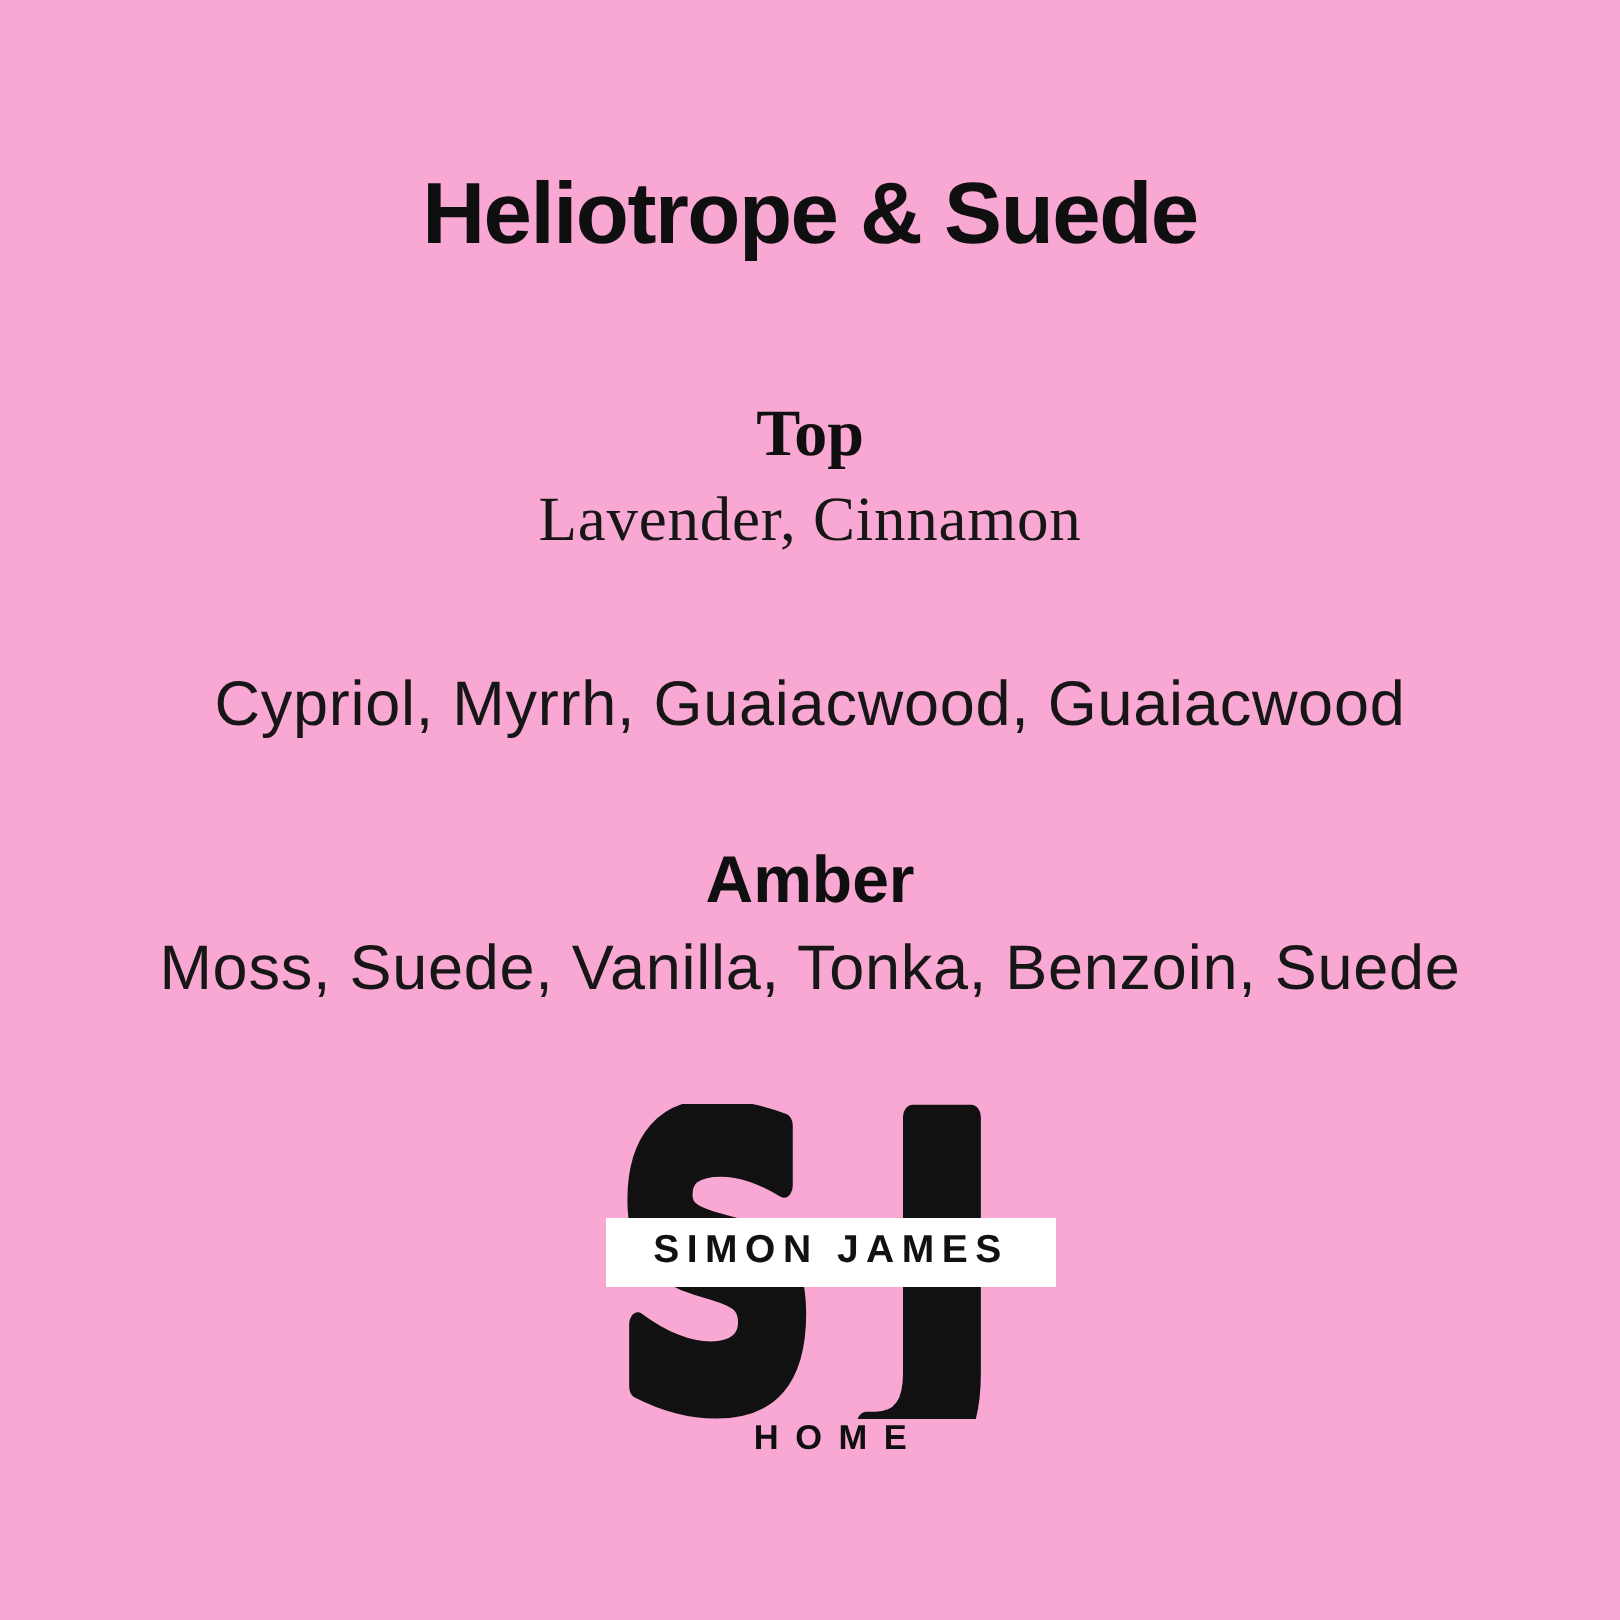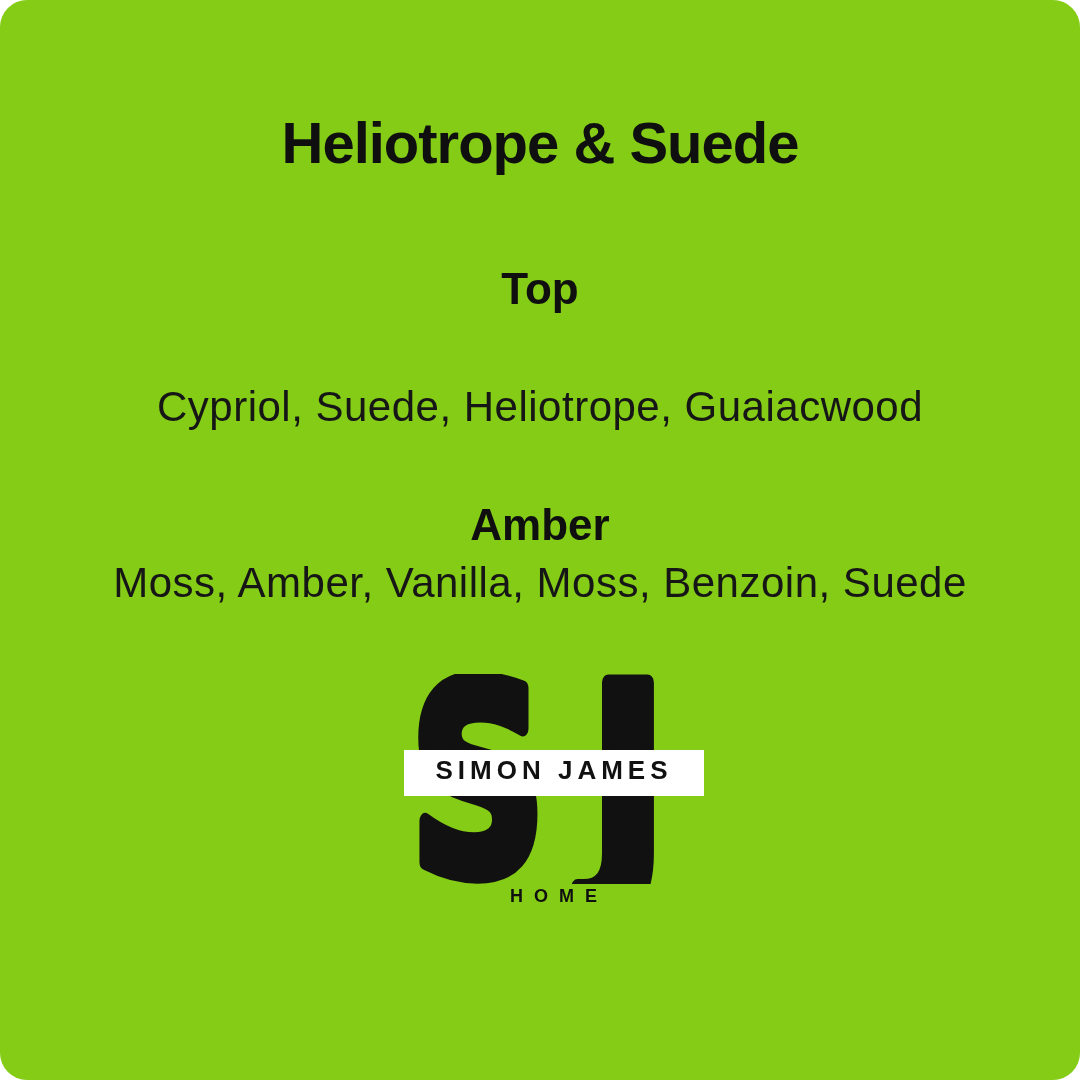--- a/index.html
+++ b/index.html
@@ -4,39 +4,38 @@
 <style>
   html, body {
     margin: 0;
     padding: 0;
     background: #ffffff;
   }
   .canvas {
     position: relative;
     width: 1080px;
     height: 1080px;
-    background: #84cc16;
+    background: #f9a8d4;
     overflow: hidden;
     font-family: "Liberation Sans", "DejaVu Sans", sans-serif;
     color: #111111;
     text-align: center;
     box-sizing: border-box;
     padding-top: 108px;
-    border-radius: 27px;
   }
   .title {
     margin: 0;
     font-size: 58px;
     line-height: 70px;
     font-weight: 700;
     letter-spacing: -1px;
     color: #0f0f0f;
   }
   .note-group { margin: 60px 0 0 0; }
-  .note-group.first { margin-top: 84px; }
+  .note-group.first { margin-top: 84px; font-family: Liberation Serif, serif; }
   .note-heading {
     margin: 0;
     font-size: 44px;
     line-height: 54px;
     font-weight: 700;
     color: #0f0f0f;
   }
   .note-line {
     margin: 0;
     font-size: 42px;
@@ -48,46 +47,47 @@
   .logo {
     margin-top: 60px;
     margin-left: 27px;
   }
   .monogram {
     display: block;
     margin: 0 auto;
   }
   .home-label {
     margin-top: 0;
-    font-size: 18px;
+    font-size: 23px;
     line-height: 24px;
     font-weight: 700;
     letter-spacing: 11px;
     text-indent: 11px;
     color: #0f0f0f;
   }
 </style>
 </head>
 <body>
 
 <div class="canvas">
 
   <h1 class="title">Heliotrope &amp; Suede</h1>
 
   <section class="note-group first">
     <h2 class="note-heading">Top</h2>
+    <p class="note-line">Lavender, Cinnamon</p>
   </section>
 
   <section class="note-group">
-    <p class="note-line">Cypriol, Suede, Heliotrope, Guaiacwood</p>
+    <p class="note-line">Cypriol, Myrrh, Guaiacwood, Guaiacwood</p>
   </section>
 
   <section class="note-group">
     <h2 class="note-heading">Amber</h2>
-    <p class="note-line">Moss, Amber, Vanilla, Moss, Benzoin, Suede</p>
+    <p class="note-line">Moss, Suede, Vanilla, Tonka, Benzoin, Suede</p>
   </section>
 
   <div class="logo">
     <svg class="monogram" width="300" height="210" viewBox="0 0 300 210" aria-hidden="true">
       <g fill="#111111" stroke="#111111" stroke-width="16" stroke-linejoin="round" font-family="'DejaVu Sans', sans-serif" font-weight="bold">
         <text transform="translate(74,198) scale(0.72,1)" text-anchor="middle" font-size="260">S</text>
         <text transform="translate(224,198) scale(0.80,1)" text-anchor="middle" font-size="260">J</text>
       </g>
       <rect x="-8" y="76" width="316" height="46" fill="#ffffff"></rect>
       <text class="band-text" x="150" y="105" text-anchor="middle" font-family="'Liberation Sans', 'DejaVu Sans', sans-serif" font-size="26" font-weight="bold" letter-spacing="5" fill="#111111">SIMON JAMES</text>

